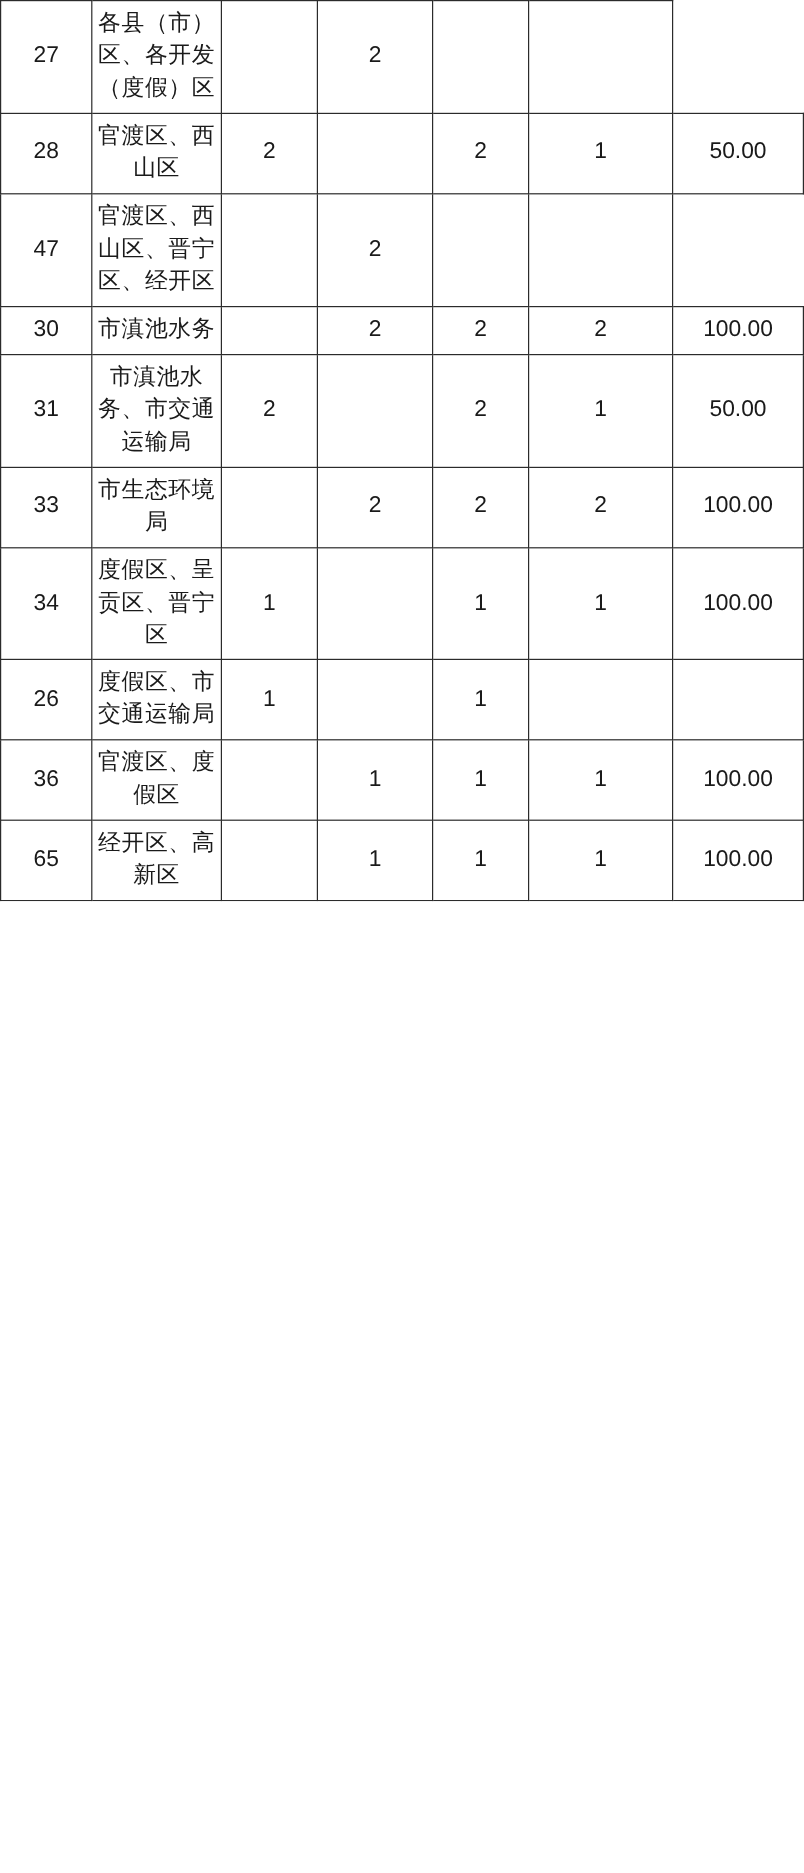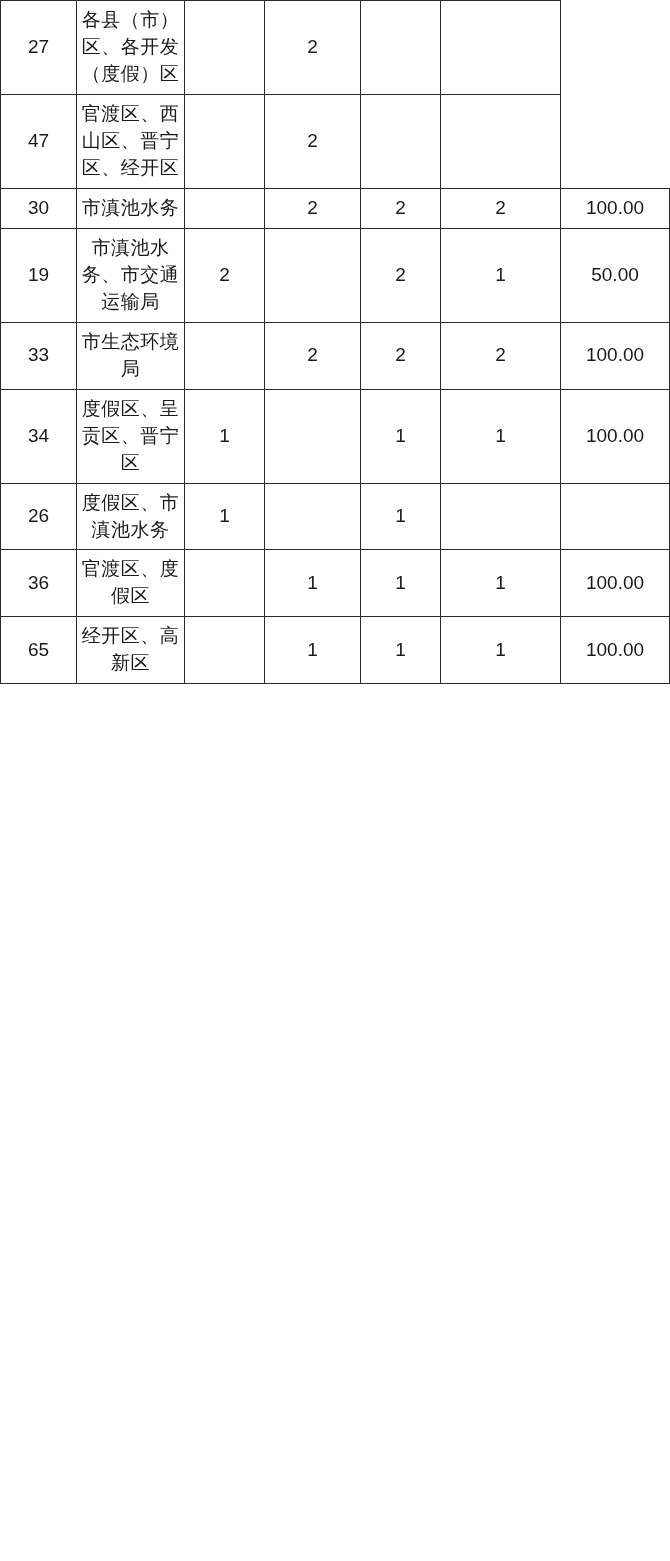--- a/index.html
+++ b/index.html
@@ -54,38 +54,47 @@
   <tbody>
     <tr>
       <td class="cell-num">27</td>
       <td class="cell-dept">各县（市）区、各开发（度假）区</td>
       <td class="cell-num"></td>
       <td class="cell-num">2</td>
       <td class="cell-num"></td>
       <td class="cell-num"></td>
     </tr>
     <tr>
+      <td class="cell-num">28</td>
+      <td class="cell-dept">官渡区、西山区</td>
+      <td class="cell-num">2</td>
+      <td class="cell-num"></td>
+      <td class="cell-num">2</td>
+      <td class="cell-num">1</td>
+      <td class="cell-num">50.00</td>
+    </tr>
+    <tr>
       <td class="cell-num">47</td>
       <td class="cell-dept">官渡区、西山区、晋宁区、经开区</td>
       <td class="cell-num"></td>
       <td class="cell-num">2</td>
       <td class="cell-num"></td>
       <td class="cell-num"></td>
     </tr>
     <tr>
       <td class="cell-num">30</td>
       <td class="cell-dept">市滇池水务</td>
       <td class="cell-num"></td>
       <td class="cell-num">2</td>
       <td class="cell-num">2</td>
       <td class="cell-num">2</td>
       <td class="cell-num">100.00</td>
     </tr>
     <tr>
-      <td class="cell-num">19</td>
+      <td class="cell-num">31</td>
       <td class="cell-dept">市滇池水务、市交通运输局</td>
       <td class="cell-num">2</td>
       <td class="cell-num"></td>
       <td class="cell-num">2</td>
       <td class="cell-num">1</td>
       <td class="cell-num">50.00</td>
     </tr>
     <tr>
       <td class="cell-num">33</td>
       <td class="cell-dept">市生态环境局</td>
@@ -99,21 +108,21 @@
       <td class="cell-num">34</td>
       <td class="cell-dept">度假区、呈贡区、晋宁区</td>
       <td class="cell-num">1</td>
       <td class="cell-num"></td>
       <td class="cell-num">1</td>
       <td class="cell-num">1</td>
       <td class="cell-num">100.00</td>
     </tr>
     <tr>
       <td class="cell-num">26</td>
-      <td class="cell-dept">度假区、市滇池水务</td>
+      <td class="cell-dept">度假区、市交通运输局</td>
       <td class="cell-num">1</td>
       <td class="cell-num"></td>
       <td class="cell-num">1</td>
       <td class="cell-num"></td>
       <td class="cell-num"></td>
     </tr>
     <tr>
       <td class="cell-num">36</td>
       <td class="cell-dept">官渡区、度假区</td>
       <td class="cell-num"></td>

